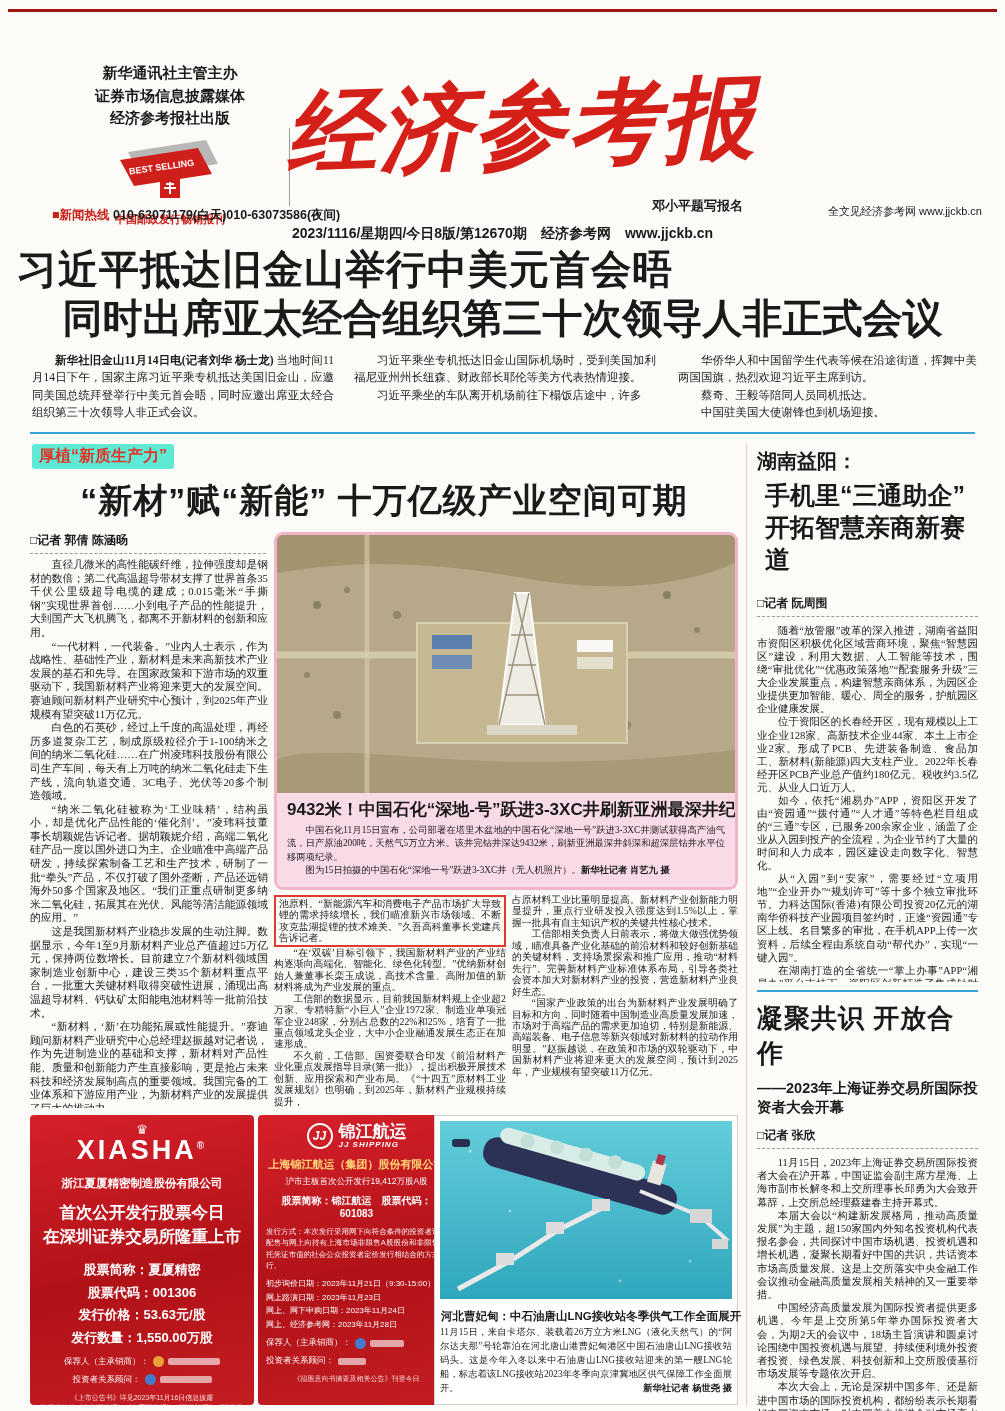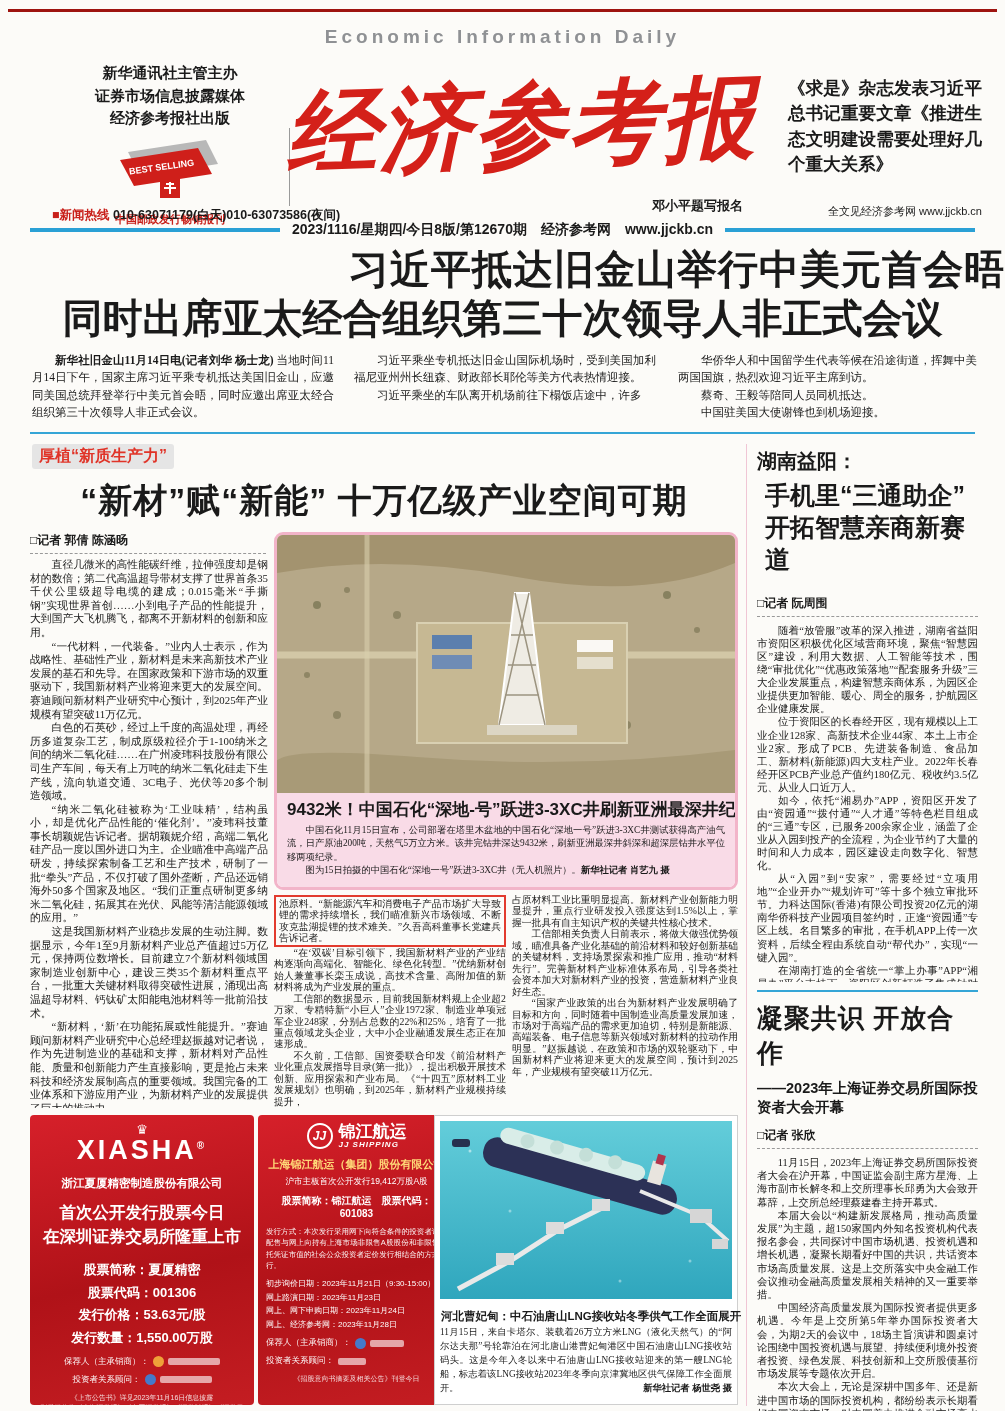--- a/index.html
+++ b/index.html
@@ -18,36 +18,36 @@
     color:#d42019; font-family:"DejaVu Serif", serif; font-weight:bold; font-style:italic; font-size:92px;
     transform:rotate(-2deg); letter-spacing:2px; white-space:nowrap; }
   .calli-credit { position:absolute; left:652px; top:197px; font:bold 13px "Liberation Sans", sans-serif; }
 
   .qiushi { position:absolute; left:788px; top:76px; width:194px; font:bold 17.5px/1.45 "Liberation Sans", sans-serif; text-align:justify; }
   .qiushi-note { position:absolute; left:788px; top:204px; width:194px; font:11px "Liberation Sans", sans-serif; text-align:right; }
 
   .hotline { position:absolute; left:52px; top:207px; font:bold 12.5px "Liberation Sans", sans-serif; }
   .hotline .red { color:#c8201a; }
 
-  .dateline-row { position:absolute; left:30px; top:221px; width:945px; display:flex; align-items:center; gap:12px; }
+  .dateline-row { position:absolute; left:30px; top:213px; width:945px; display:flex; align-items:center; gap:12px;flex-direction:column; }
   .dateline-row .bar { flex:1; height:4px; background:#2aa0d5; }
   .date-text { font:bold 14px "Liberation Sans", sans-serif; white-space:nowrap; }
 
-  .lead-h1 { position:absolute; top:242px; width:100%; text-align:right; font:900 40px "Liberation Sans", sans-serif; letter-spacing:1px;padding-left:17px; }
+  .lead-h1 { position:absolute; top:242px; width:100%; text-align:left; font:900 40px "Liberation Sans", sans-serif; letter-spacing:1px;padding-left:17px; }
   .lead-h2 { position:absolute; top:291px; width:100%; text-align:center; font:900 40px "Liberation Sans", sans-serif; letter-spacing:0; }
 
   .lead-cols { position:absolute; left:32px; top:352px; width:945px; height:80px; }
   .lead-col { position:absolute; top:0; font:11.5px/1.5 "Liberation Serif", serif; text-align:justify; overflow:hidden; height:80px; }
   .lead-col p { text-indent:2em; }
   .lc1 { left:0; width:302px; } .lc2 { left:322px; width:302px; } .lc3 { left:646px; width:299px; }
 
   .blue-rule { position:absolute; left:30px; top:432px; width:945px; height:2px; background:#35a5d6; }
 
   .feature { position:absolute; left:30px; top:444px; width:708px; height:666px; }
-  .kicker { position:absolute; left:2px; top:0; background:#e5e5e5; color:#e03428; font:bold 16px "Liberation Sans", sans-serif; padding:2px 7px; border-radius:3px; }
+  .kicker { position:absolute; left:2px; top:0; background:#5eead4; color:#e03428; font:bold 16px "Liberation Sans", sans-serif; padding:2px 7px; border-radius:3px; }
   .f-head { position:absolute; top:34px; width:100%; text-align:center; font:900 34px "Liberation Sans", sans-serif; letter-spacing:1px; }
   .byline { font:bold 12px "Liberation Sans", sans-serif; border-bottom:1px dashed #999; padding-bottom:4px; }
   .f-byline { position:absolute; left:0; top:88px; width:236px; }
   .smallcol { font:10.8px/1.26 "Liberation Serif", serif; text-align:justify; overflow:hidden; }
   .smallcol p { text-indent:2em; }
   .f-col1 { position:absolute; left:0; top:114px; width:238px; height:550px; }
   .red-box { border:2px solid #e23b2e; padding:1px 3px; margin-top:1px; }
   .red-box.noindent { text-indent:0 !important; }
   .f-col2 { position:absolute; left:244px; top:450px; width:232px; height:214px; font-size:9.8px; line-height:1.17; }
   .f-col3 { position:absolute; left:482px; top:450px; width:226px; height:214px; font-size:9.8px; line-height:1.17; }
@@ -106,21 +106,20 @@
   .lng-credit { font:bold 9.3px "Liberation Sans", sans-serif; float:right; }
 
   b.lead-b { font-weight:bold; }
 </style>
 </head>
 <body>
 
 <div class="page">
 
   <div class="topline"></div>
-  <div class="en-title">Economic Information Daily</div>
 
   <div class="pub">
     <div>新华通讯社主管主办</div>
     <div>证券市场信息披露媒体</div>
     <div>经济参考报社出版</div>
     <div class="badge-wrap">
       <svg width="120" height="66" viewBox="0 0 120 66">
         <polygon points="18,14 96,2 108,26 30,38" fill="#b8b8b8"></polygon>
         <polygon points="10,22 88,10 102,36 24,48" fill="#cf1f1a"></polygon>
         <text x="52" y="32" transform="rotate(-8 52 32)" fill="#ffffff" font-size="9" font-weight="bold" text-anchor="middle" font-family="Liberation Sans, sans-serif">BEST SELLING</text>
@@ -128,21 +127,20 @@
         <path d="M54 50 h12 M60 44 v12 M56 46 h8" stroke="#ffffff" stroke-width="2" fill="none"></path>
       </svg>
     </div>
     <div class="badge-caption">中国邮政发行畅销报刊</div>
   </div>
   <div class="vdiv"></div>
 
   <div class="paper-title">经济参考报</div>
   <div class="calli-credit">邓小平题写报名</div>
 
-  <div class="qiushi">《求是》杂志发表习近平总书记重要文章《推进生态文明建设需要处理好几个重大关系》</div>
   <div class="qiushi-note">全文见经济参考网 www.jjckb.cn</div>
 
   <div class="hotline">
     <span class="red">■新闻热线</span><span> 010-63071179(白天)010-63073586(夜间)</span>
   </div>
   <div class="dateline-row">
     <div class="bar"></div>
     <div class="date-text">2023/1116/星期四/今日8版/第12670期　经济参考网　www.jjckb.cn</div>
     <div class="bar"></div>
   </div>

